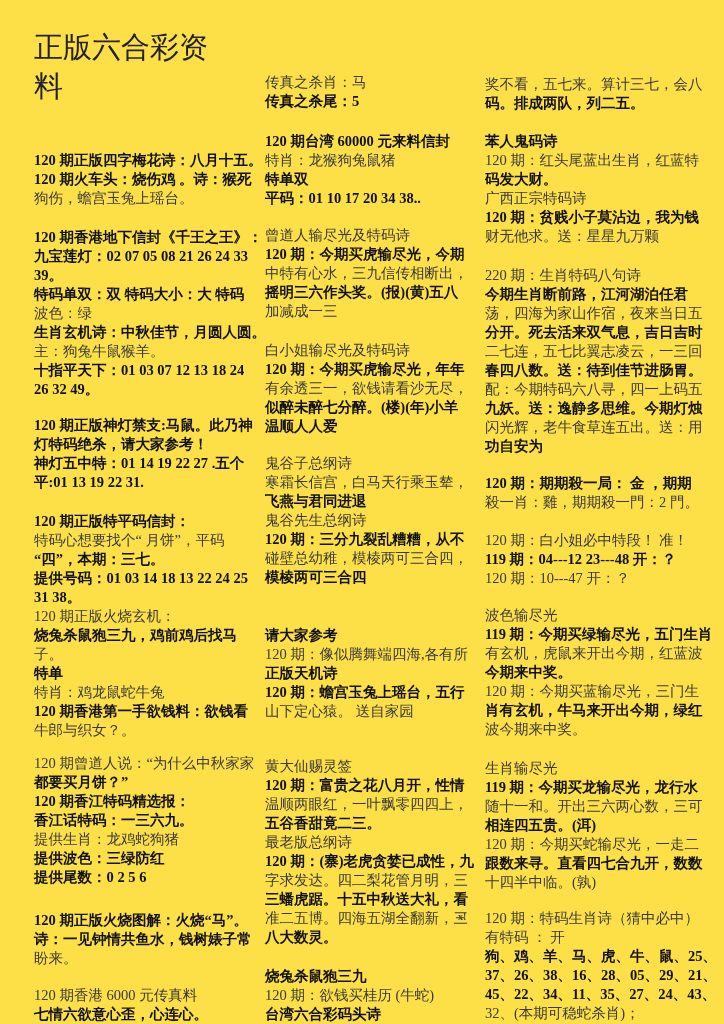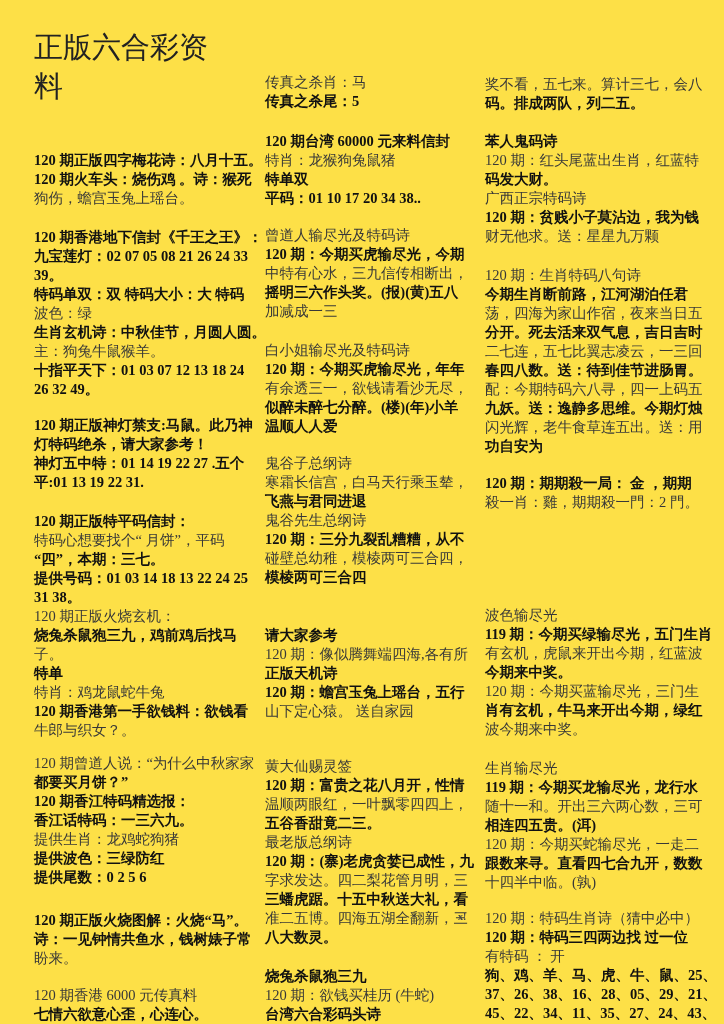--- a/index.html
+++ b/index.html
@@ -158,37 +158,42 @@
   <div class="sec" style="left:485px;top:88px">
     <div class="ln b">苯人鬼码诗</div>
     <div class="ln n">120 期：红头尾蓝出生肖，红蓝特</div>
     <div class="ln b">码发大财。</div>
     <div class="ln n">广西正宗特码诗</div>
     <div class="ln b">120 期：贫贱小子莫沾边，我为钱</div>
     <div class="ln n">财无他求。送：星星九万颗</div>
   </div>
 
   <div class="sec" style="left:485px;top:222px">
-    <div class="ln n">120 期：生肖特码八句诗</div>
+    <div class="ln n">220 期：生肖特码八句诗</div>
     <div class="ln b">今期生肖断前路，江河湖泊任君</div>
     <div class="ln n">荡，四海为家山作宿，夜来当日五</div>
     <div class="ln b">分开。死去活来双气息，吉日吉时</div>
     <div class="ln n">二七连，五七比翼志凌云，一三回</div>
     <div class="ln b">春四八数。送：待到佳节进肠胃。</div>
     <div class="ln n">配：今期特码六八寻，四一上码五</div>
     <div class="ln b">九妖。送：逸静多思维。今期灯烛</div>
     <div class="ln n">闪光辉，老牛食草连五出。送：用</div>
     <div class="ln b">功自安为</div>
   </div>
 
   <div class="sec" style="left:485px;top:430px">
     <div class="ln b">120 期：期期殺一局： 金 ，期期</div>
     <div class="ln n">殺一肖：雞，期期殺一門：2 門。</div>
   </div>
 
+  <div class="sec" style="left:485px;top:487px">
+    <div class="ln n">120 期：白小姐必中特段！ 准！</div>
+    <div class="ln b">119 期：04---12  23---48 开：？</div>
+    <div class="ln n">120 期：10---47 开：？</div>
+  </div>
 
   <div class="sec" style="left:485px;top:562px">
     <div class="ln n">波色输尽光</div>
     <div class="ln b">119 期：今期买绿输尽光，五门生肖</div>
     <div class="ln n">有玄机，虎鼠来开出今期，红蓝波</div>
     <div class="ln b">今期来中奖。</div>
     <div class="ln n">120 期：今期买蓝输尽光，三门生</div>
     <div class="ln b">肖有玄机，牛马来开出今期，绿红</div>
     <div class="ln n">波今期来中奖。</div>
   </div>
@@ -198,21 +203,20 @@
     <div class="ln b">119 期：今期买龙输尽光，龙行水</div>
     <div class="ln n">随十一和。开出三六两心数，三可</div>
     <div class="ln b">相连四五贵。(洱)</div>
     <div class="ln n">120 期：今期买蛇输尽光，一走二</div>
     <div class="ln b">跟数来寻。直看四七合九开，数数</div>
     <div class="ln n">十四半中临。(孰)</div>
   </div>
 
   <div class="sec" style="left:485px;top:865px">
     <div class="ln n">120 期：特码生肖诗（猜中必中）</div>
-    <div class="ln b">120 期：特码三四两边找  过一位</div>
     <div class="ln n">有特码 ： 开</div>
     <div class="ln b">狗、鸡、羊、马、虎、牛、鼠、25、</div>
     <div class="ln b">37、26、38、16、28、05、29、21、</div>
     <div class="ln b">45、22、34、11、35、27、24、43、</div>
     <div class="ln n">32、(本期可稳蛇杀肖)；</div>
   </div>
 
 </div>
 
 </body></html>

